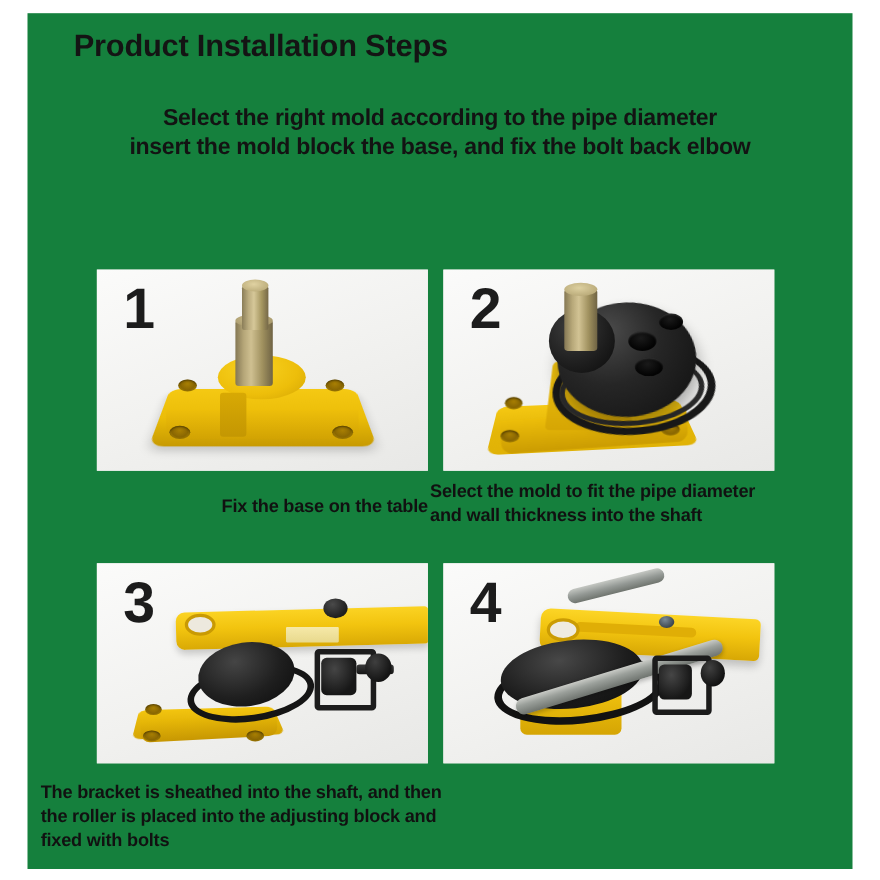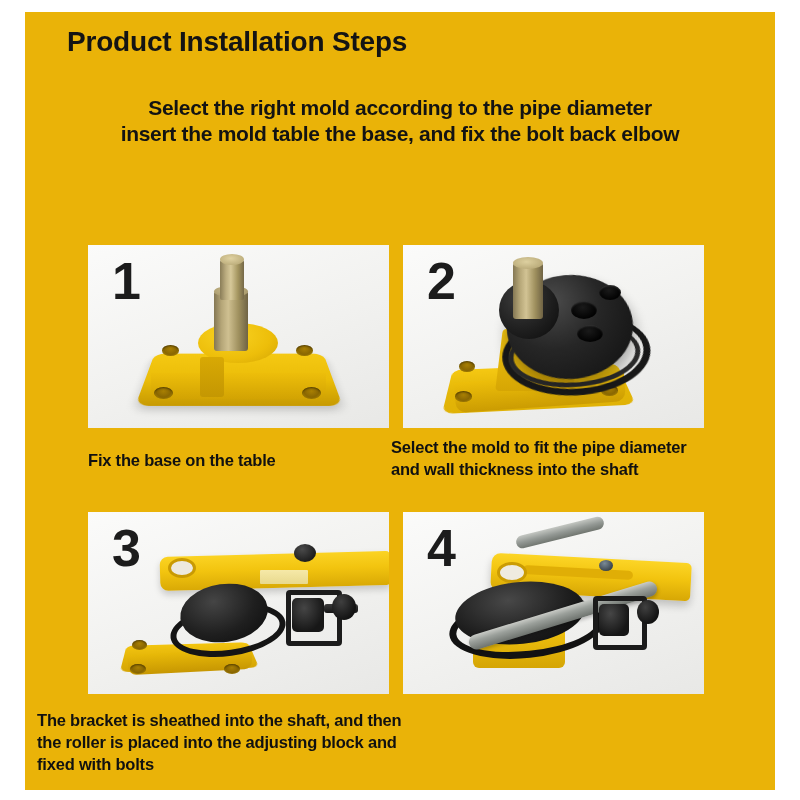--- a/index.html
+++ b/index.html
@@ -13,21 +13,21 @@
     font-family: "Liberation Sans", sans-serif;
     overflow: hidden;
   }
 
   #poster {
     position: absolute;
     left: 25px;
     top: 12px;
     width: 750px;
     height: 778px;
-    background: #eab308;
+    background: #15803d;
   }
 
   
   .title {
     position: absolute;
     left: 42px;
     top: 14px;
     font-size: 28px;
     font-weight: bold;
     color: #141414;
@@ -77,21 +77,21 @@
   
   .caption {
     position: absolute;
     font-size: 16.5px;
     font-weight: bold;
     color: #111111;
     line-height: 1.32;
     letter-spacing: -0.2px;
     white-space: pre-line;
   }
-  .cap1 { left: 63px;  top: 438px; width: 301px; text-align: left; }
+  .cap1 { left: 63px;  top: 438px; width: 301px; text-align: right; }
   .cap2 { left: 366px; top: 425px; width: 325px; text-align: left; }
   .cap3 { left: 12px;  top: 698px; width: 455px; text-align: left; }
   .cap4 { left: 468px; top: 698px; width: 305px; text-align: center; }
   .p1 .base-plate {
     position: absolute; left: 58px; top: 90px; width: 186px; height: 84px;
     background: linear-gradient(180deg,#F5C913 0%, #EBBD08 55%, #C79A02 100%);
     border-radius: 12px;
     transform: perspective(320px) rotateX(52deg);
     box-shadow: 0 6px 10px rgba(0,0,0,.17);
   }
@@ -330,21 +330,21 @@
     border-radius: 50%;
   }
 </style>
 </head>
 <body>
 
 <div id="poster">
 
   <div class="title">Product Installation Steps</div>
   <div class="subtitle l1">Select the right mold according to the pipe diameter</div>
-  <div class="subtitle l2">insert the mold table the base, and fix the bolt back elbow</div>
+  <div class="subtitle l2">insert the mold block the base, and fix the bolt back elbow</div>
 
   <div class="panel p1">
     <div class="photo-bg"></div>
     <div class="base-plate"></div>
     <div class="base-front"></div>
     <div class="hub"></div>
     <div class="notch"></div>
     <div class="bolt-hole" style="left:74px;  top:100px; width:17px; height:11px;"></div>
     <div class="bolt-hole" style="left:208px; top:100px; width:17px; height:11px;"></div>
     <div class="bolt-hole" style="left:66px;  top:142px; width:19px; height:12px;"></div>

